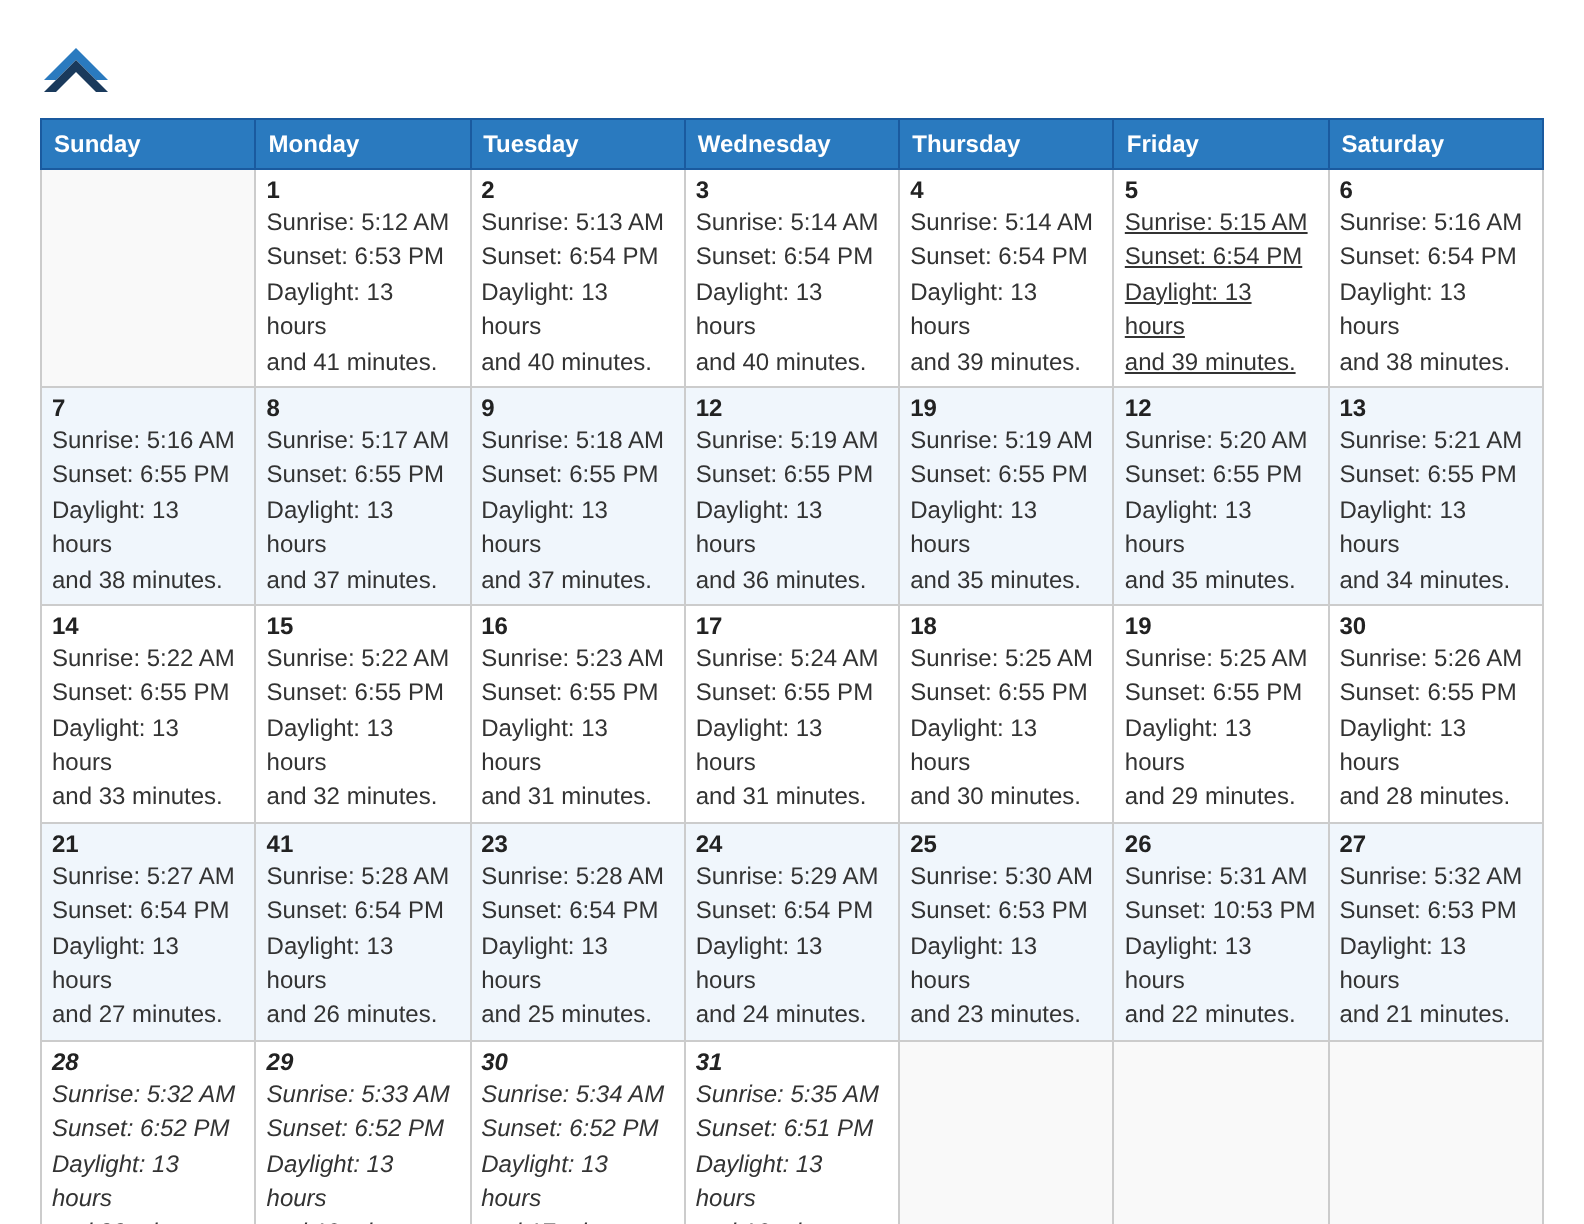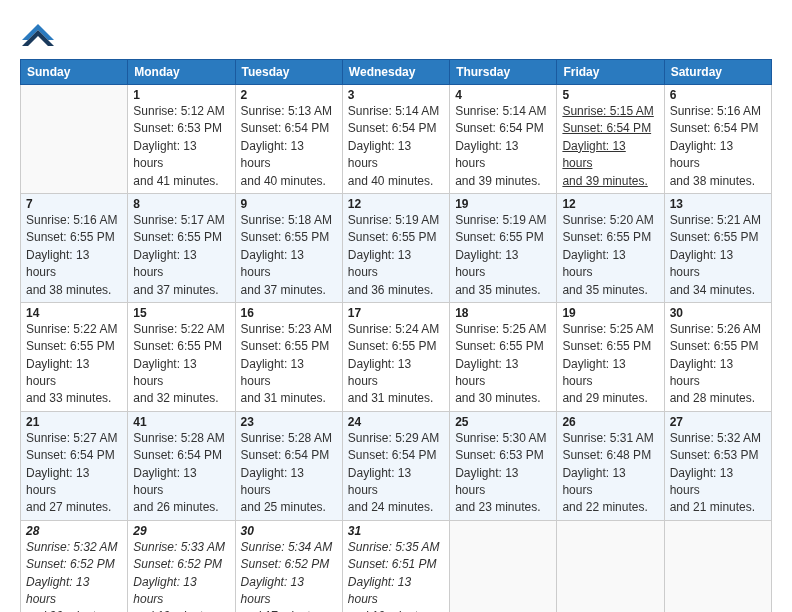--- a/index.html
+++ b/index.html
@@ -319,21 +319,21 @@
           <td>
             <span class="day-num">25</span>
             <div class="day-info" style="white-space: pre-line;">Sunrise: 5:30 AM
 Sunset: 6:53 PM
 Daylight: 13 hours
 and 23 minutes.</div>
           </td>
           <td>
             <span class="day-num">26</span>
             <div class="day-info" style="white-space: pre-line;">Sunrise: 5:31 AM
-Sunset: 6:48 PM
+Sunset: 10:53 PM
 Daylight: 13 hours
 and 22 minutes.</div>
           </td>
           <td>
             <span class="day-num">27</span>
             <div class="day-info" style="white-space: pre-line;">Sunrise: 5:32 AM
 Sunset: 6:53 PM
 Daylight: 13 hours
 and 21 minutes.</div>
           </td>

